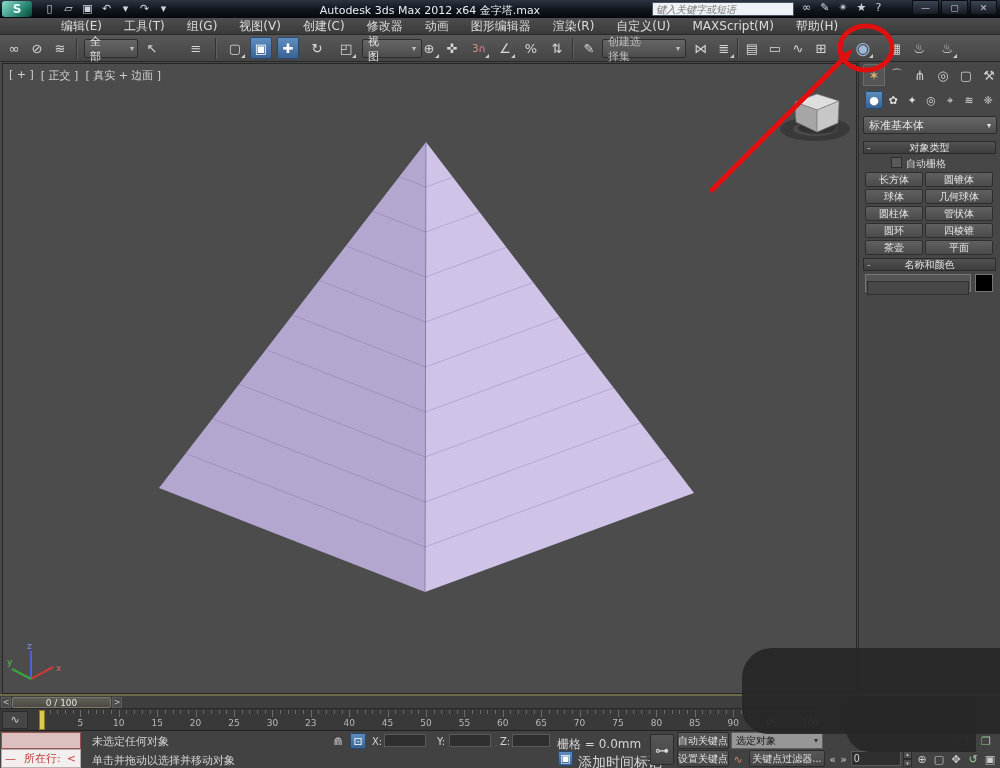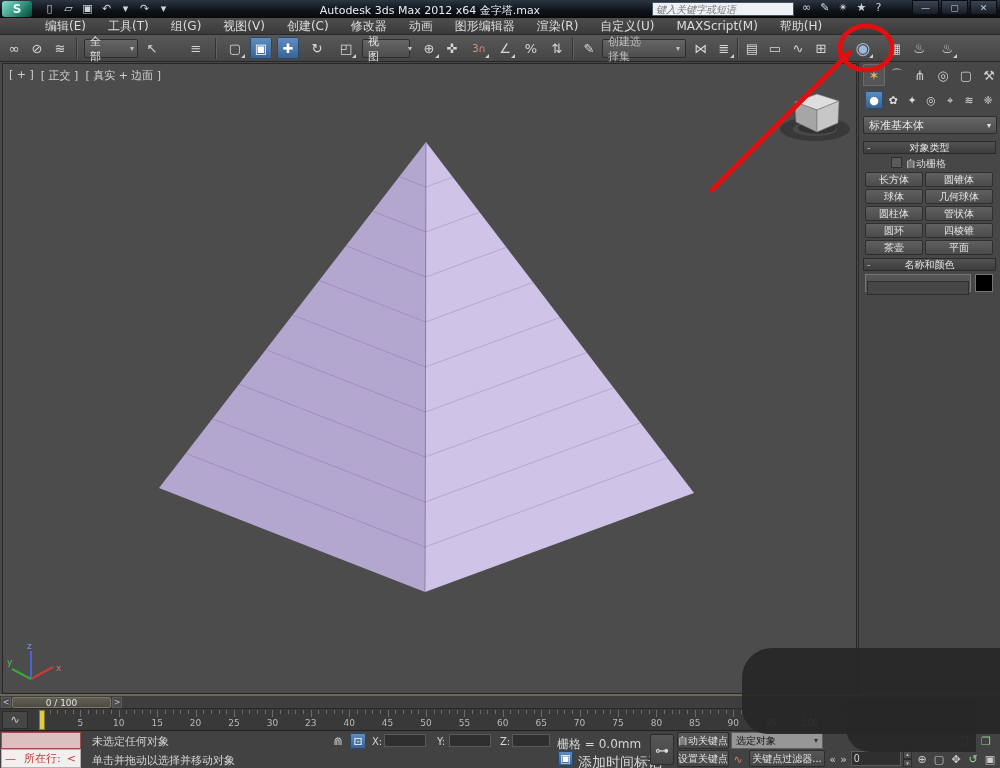--- a/index.html
+++ b/index.html
@@ -20,21 +20,21 @@
   .search-input { position:absolute; left:652px; top:2px; width:142px; height:14px;
     background:#eef1f5; border:1px solid #4a5563; font-size:10px; font-style:italic; color:#6a7482; padding:0 3px; }
   .search-icons { position:absolute; left:802px; top:1px; display:flex; gap:9px; color:#ccd3dc; font-size:11px; }
   .win-controls { position:absolute; left:910px; top:0; display:flex; }
   .win-btn { width:27px; height:15px; margin-left:2px; display:flex; align-items:center; justify-content:center;
     font-size:9px; color:#c9cfd6; background:linear-gradient(#3b4452,#181d25); border:1px solid #0a0d12; border-radius:0 0 3px 3px; }
 
   
   .menubar { position:absolute; left:0; top:18px; width:1000px; height:17px;
     background:linear-gradient(#4d4d4d,#3a3a3a); border-bottom:1px solid #292929;
-    display:flex; align-items:center; padding-left:34px; }
+    display:flex; align-items:center; padding-left:50px; }
   .menu-item { padding:0 11px; font-size:12px; color:#dcdcdc; line-height:16px; white-space:nowrap; }
 
   
   .toolbar { position:absolute; left:0; top:35px; width:1000px; height:27px;
     background:linear-gradient(#585858,#454545); border-bottom:1px solid #272727; }
   .tbtn { position:absolute; top:2px; width:22px; height:22px; display:flex; align-items:center; justify-content:center;
     font-size:13px; color:#d8d8d8; border-radius:2px; }
   .tbtn.active { background:linear-gradient(#6190c2,#386090); box-shadow:inset 0 0 0 1px #26496d; color:#fff; }
   .fly::after { content:""; position:absolute; right:1px; bottom:1px;
     border-left:4px solid transparent; border-bottom:4px solid #cfcfcf; }
@@ -187,21 +187,21 @@
       <span class="arr">▾</span>
     </div>
     <div class="tbtn" style="left:141px">↖</div>
     <div class="tbtn" style="left:185px">≡</div>
     <div class="vsep" style="left:215px"></div>
     <div class="tbtn fly" style="left:224px">▢</div>
     <div class="tbtn active" style="left:250px">▣</div>
     <div class="tbtn active" style="left:277px">✚</div>
     <div class="tbtn" style="left:306px">↻</div>
     <div class="tbtn fly" style="left:335px">◰</div>
-    <div class="tdrop" style="left:362px;width:48px">
+    <div class="tdrop" style="left:362px;width:60px">
       <span>视图</span>
       <span class="arr">▾</span>
     </div>
     <div class="tbtn fly" style="left:418px">⊕</div>
     <div class="tbtn" style="left:441px">✜</div>
     <div class="tbtn fly" style="left:468px;font-size:10px;color:#e08a8a">3∩</div>
     <div class="tbtn fly" style="left:494px">∠</div>
     <div class="tbtn" style="left:520px">%</div>
     <div class="tbtn" style="left:546px">⇅</div>
     <div class="vsep" style="left:572px"></div>

